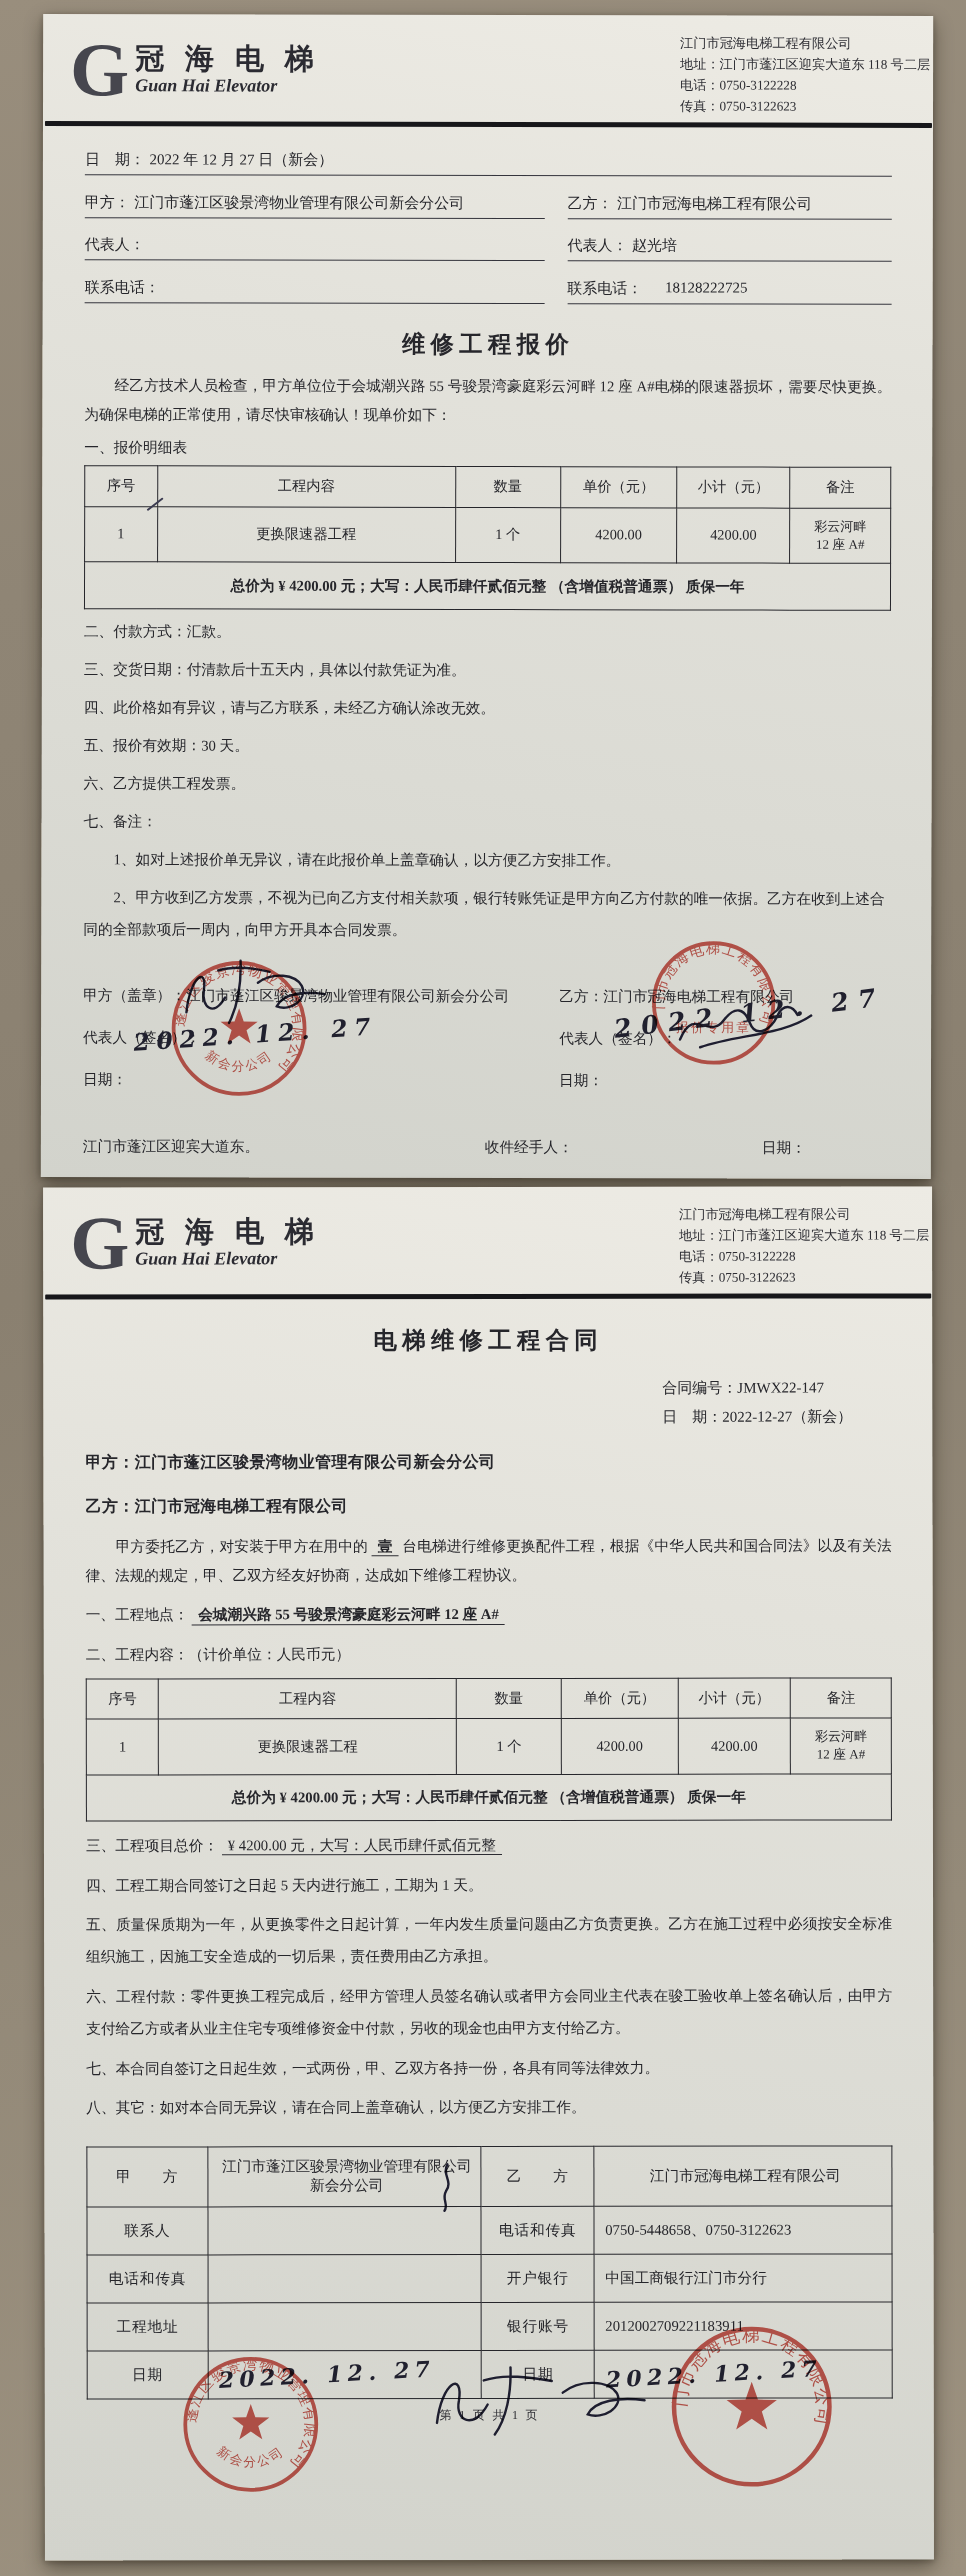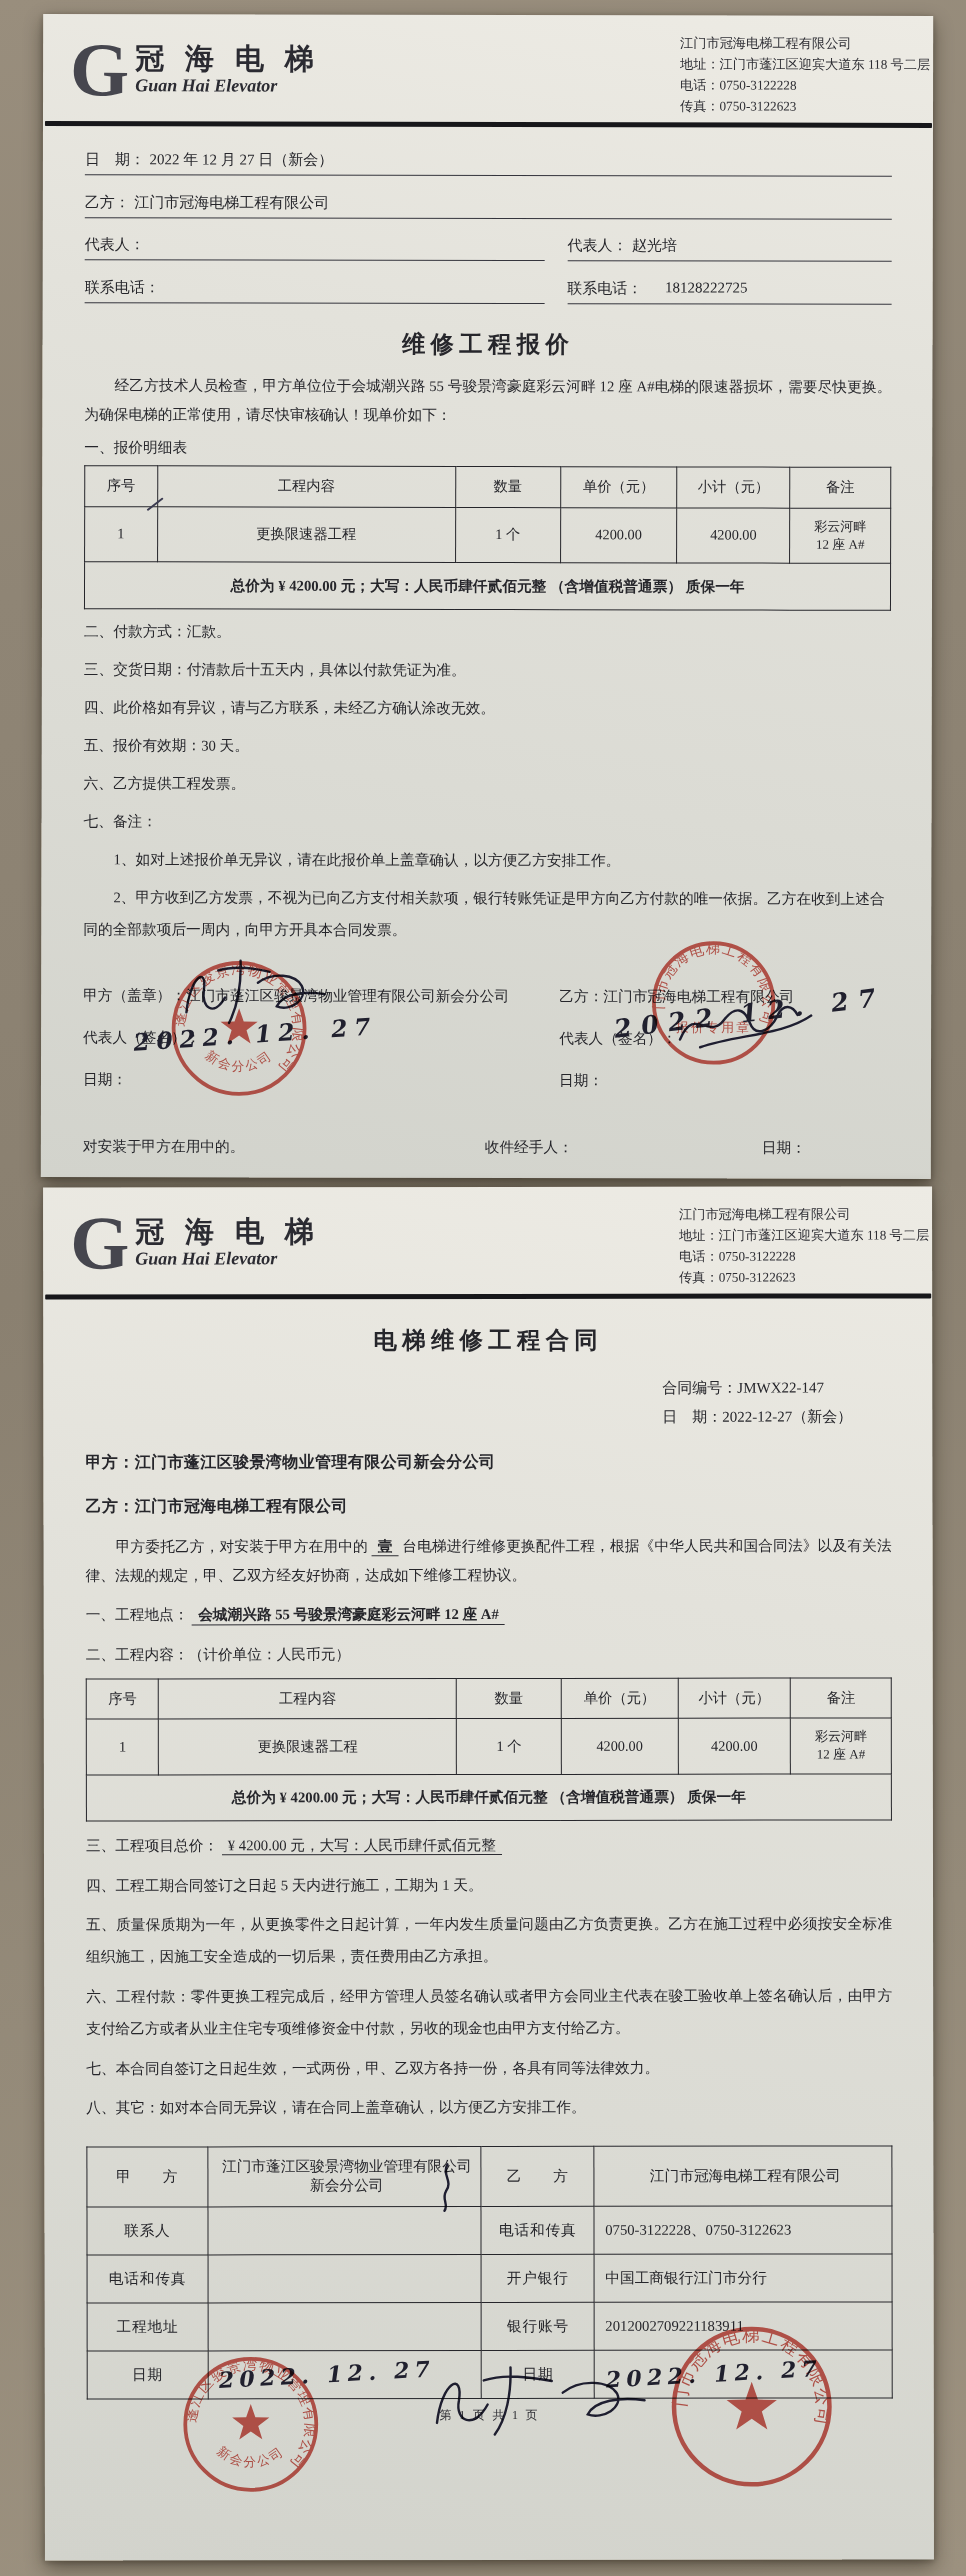--- a/index.html
+++ b/index.html
@@ -111,20 +111,24 @@
 
   <div class="inner">
     <div class="fields">
       <div class="frow">
         <div class="fhalf f-right">
           <span>日　期：</span>
           <span class="fval">2022 年 12 月 27 日（新会）</span>
         </div>
       </div>
       <div class="frow">
+        <div class="fhalf f-left">
+          <span>甲方：</span>
+          <span class="fval">江门市蓬江区骏景湾物业管理有限公司新会分公司</span>
+        </div>
         <div class="fhalf f-right">
           <span>乙方：</span>
           <span class="fval">江门市冠海电梯工程有限公司</span>
         </div>
       </div>
       <div class="frow">
         <div class="fhalf f-left">
           <span>代表人：</span>
           <span class="fval"></span>
         </div>
@@ -202,21 +206,21 @@
       <div class="sign-r">
         <div class="sline first">
           <span>乙方：</span><span>江门市冠海电梯工程有限公司</span>
         </div>
         <div class="sline">代表人（签名）：</div>
         <div class="sline">日期：</div>
       </div>
     </div>
 
     <div class="recrow">
-      <span class="r1">对安装于甲方在用中的。</span>
+      <span class="r1">江门市蓬江区迎宾大道东。</span>
       <span class="r2">收件经手人：</span>
       <span class="r3">日期：</span>
     </div>
 
     <div class="pfoot">第 1 页 共 1 页</div>
   </div>
 
   <div class="pen-tick" style="left:103px;top:489px;"></div>
 
   <svg class="sig" style="left:128px;top:935px;transform:rotate(-2deg);" width="181" height="83" viewBox="0 0 240 110">
@@ -352,21 +356,21 @@
           <tr class="first">
         <td class="lbl">甲　　方</td>
         <td class="val">江门市蓬江区骏景湾物业管理有限公司新会分公司</td>
         <td class="lbl">乙　　方</td>
         <td class="val">江门市冠海电梯工程有限公司</td>
       </tr>
       <tr>
         <td class="lbl">联系人</td>
         <td class="val"></td>
         <td class="lbl">电话和传真</td>
-        <td class="val">0750-3122228、0750-3122623</td>
+        <td class="val">0750-5448658、0750-3122623</td>
       </tr>
       <tr>
         <td class="lbl">电话和传真</td>
         <td class="val"></td>
         <td class="lbl">开户银行</td>
         <td class="val">中国工商银行江门市分行</td>
       </tr>
       <tr>
         <td class="lbl">工程地址</td>
         <td class="val"></td>

